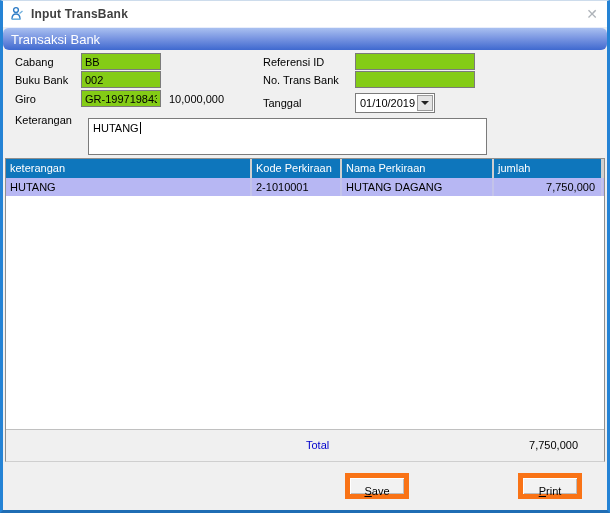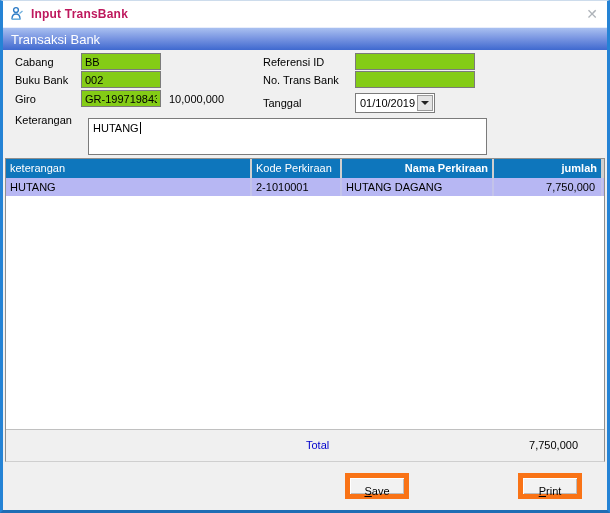--- a/index.html
+++ b/index.html
@@ -6,26 +6,26 @@
   *{box-sizing:border-box;font-family:"Liberation Sans",sans-serif;}
   .window{
     position:relative;width:610px;height:513px;background:#f0f0f0;
     border-left:3px solid #2583d5;border-right:3px solid #2583d5;
     border-bottom:3px solid #1f6db4;border-top:1px solid #cddcec;
     overflow:hidden;
   }
   
   .titlebar{height:26px;background:#ffffff;display:flex;align-items:center;position:relative;}
   .appicon{width:16px;height:16px;margin-left:6px;display:inline-block;}
-  .title{margin-left:6px;font-size:12px;font-weight:700;color:#be185d;letter-spacing:.2px;}
+  .title{margin-left:6px;font-size:12px;font-weight:700;color:#404040;letter-spacing:.2px;}
   .close{position:absolute;right:9px;top:4px;font-size:14px;color:#aeb3b9;cursor:pointer;line-height:18px;}
   
   .caption{height:23px;background:linear-gradient(#a9c0f0 0%,#7b97e2 45%,#3f69cf 100%);
     color:#ffffff;font-size:13px;line-height:23px;padding-left:8px;
-    border-top:1px solid #e8eefc;}
+    border-top:1px solid #e8eefc;border-radius:6px;}
   
   .formarea{position:relative;height:108px;background:#f0f0f0;font-size:11px;color:#000;}
   .flabel{position:absolute;white-space:nowrap;}
   .finput{position:absolute;height:17px;border:1px solid #7b7b7b;background:#84cc16;
     font-size:11px;padding:1px 3px;outline:none;}
   .balance{position:absolute;font-size:11px;}
   .combo{position:absolute;left:352px;top:43px;width:80px;height:20px;border:1px solid #7b7b7b;
     background:#fff;display:flex;align-items:center;}
   .combo .val{flex:1;padding-left:4px;font-size:11px;}
   .combo .btn{width:16px;height:16px;margin-right:1px;background:#e4e4e4;border:1px solid #9a9a9a;
@@ -38,21 +38,21 @@
   
   .datapanel{margin:0 2px;height:304px;border:1px solid #8f8f8f;border-bottom-color:#cfcfcf;
     background:#fff;display:flex;flex-direction:column;overflow:hidden;}
   .gridhead{display:flex;background:#cfcfcf;height:19px;flex:none;}
   .hcell{background:#0e76bc;color:#fff;font-size:11px;line-height:17px;padding:1px 4px;
     border-right:2px solid #cfcfcf;overflow:hidden;white-space:nowrap;}
   .gridrow{display:flex;background:#b7b7f3;height:18px;flex:none;cursor:default;}
   .rcell{font-size:11px;line-height:17px;padding:1px 4px;border-right:2px solid #c3c3ea;
     overflow:hidden;white-space:nowrap;color:#000;}
   .c1{width:246px;}.c2{width:90px;}.c3{width:152px;}.c4{width:109px;}
-  .hc3,.hc4{text-align:right;font-weight:bold;}
+  .hc3,.hc4{text-align:left;}
   .rc4{text-align:right;padding-right:6px;}
   .gridfill{flex:1;background:#fff;}
   .totalbar{height:32px;flex:none;background:#f0f0f0;border-top:1px solid #c0c0c0;position:relative;}
   .total-label{position:absolute;left:300px;top:9px;font-size:11px;color:#0000cc;}
   .total-value{position:absolute;right:26px;top:9px;font-size:11px;color:#000;}
   
   .buttonbar{position:relative;height:48px;background:#f0f0f0;}
   .pbtn{position:absolute;top:11px;width:64px;height:26px;background:#f2f2f2;
     border:5px solid #f97316;box-shadow:inset 1px 1px 0 #ffffff,inset -1px -1px 0 #bdbdbd;
     font-size:11px;color:#000;text-align:center;line-height:24px;cursor:pointer;}

